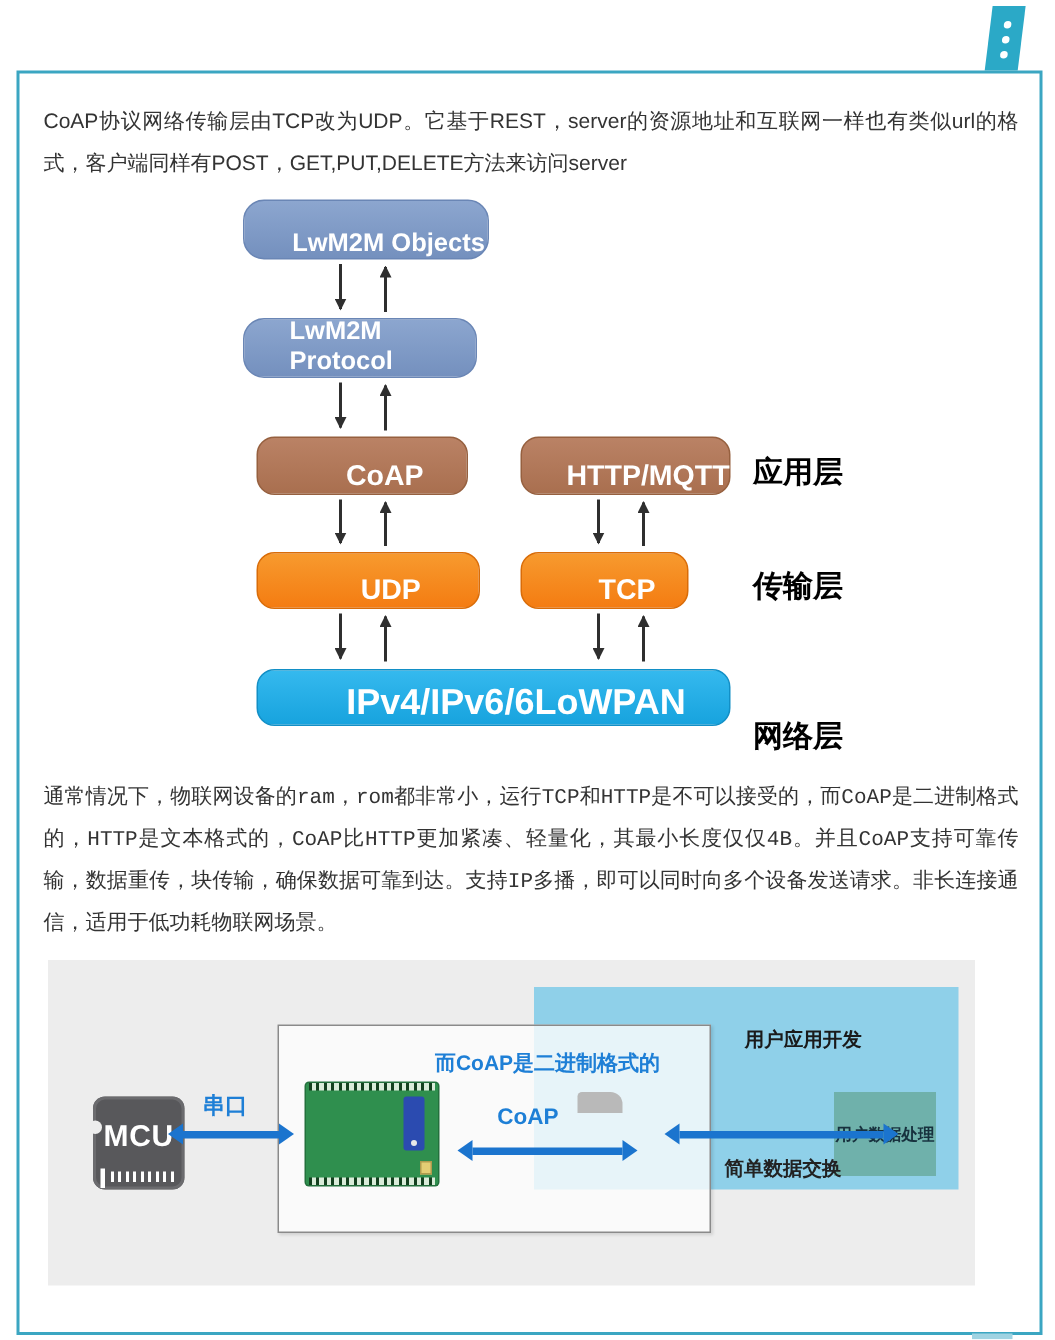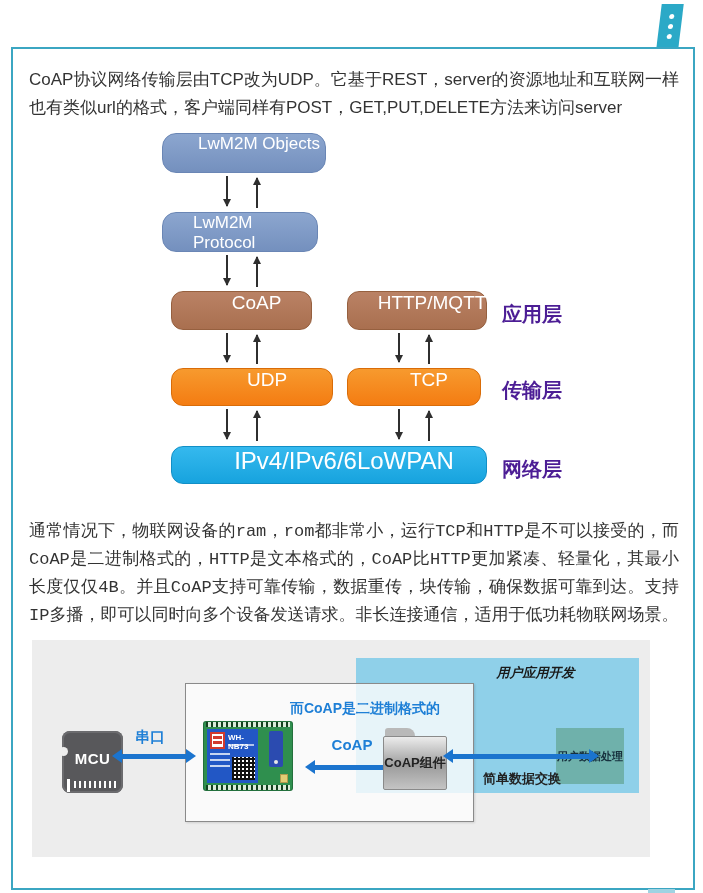--- a/index.html
+++ b/index.html
@@ -22,57 +22,57 @@
   
   .frame{
     position:absolute;left:11px;top:47px;width:680px;height:839px;
     border:2px solid var(--border,#3BA6C2);background:#fff;
   }
   .next-tab-hint{
     position:absolute;left:648px;top:889px;width:27px;height:4px;background:#9fd3e2;
   }
   
   .para{
-    position:absolute;left:29px;width:650px;font-size:17px;line-height:28px;
+    position:absolute;left:29px;width:650px;font-size:14px;line-height:28px;
     color:#333;text-align:justify;
   }
   #p1{top:66px;}
   #p2{top:518px;font-family:Liberation Mono, monospace;}
   
   .sbox{
-    position:absolute;display:flex;align-items:flex-start;justify-content:center;
-    color:#fff;font-weight:normal;box-sizing:border-box;padding-left:30px;
+    position:absolute;display:flex;align-items:flex-end;justify-content:center;
+    color:#fff;font-weight:bold;box-sizing:border-box;padding-left:30px;
   }
   .b-lw{background:linear-gradient(180deg,#8CA6CF,#7490BE);border:1px solid #6a86b5;border-radius:14px;font-size:17px;}
   .b-app{background:linear-gradient(180deg,#BA8265,#A96F4F);border:1px solid #96603f;border-radius:12px;font-size:19px;}
   .b-tr{background:linear-gradient(180deg,#F79A2E,#F47C12);border:1px solid #d96c08;border-radius:12px;font-size:19px;}
   .b-net{background:linear-gradient(180deg,#35B9EE,#17A3DE);border:1px solid #128fc6;border-radius:12px;font-size:24px;}
   #bx-objects {left:162px;top:133px;width:164px;height:40px;}
   #bx-protocol{left:162px;top:212px;width:156px;height:40px;}
   #bx-coap    {left:171px;top:291px;width:141px;height:39px;}
   #bx-http    {left:347px;top:291px;width:140px;height:39px;}
-  #bx-udp     {left:171px;top:368px;width:162px;height:38px;}
-  #bx-tcp     {left:347px;top:368px;width:134px;height:38px;}
+  #bx-udp     {left:171px;top:368px;width:149px;height:38px;}
+  #bx-tcp     {left:347px;top:368px;width:112px;height:38px;}
   #bx-ip      {left:171px;top:446px;width:316px;height:38px;}
   .layer-label{
-    position:absolute;left:502px;width:80px;font-size:20px;font-weight:bold;color:#4c1d95;
-  }
-  #ll-app{top:301px;} #ll-tr{top:377px;} #ll-net{top:456px;}
+    position:absolute;left:502px;width:80px;font-size:20px;font-weight:bold;color:#000000;
+  }
+  #ll-app{top:301px;} #ll-tr{top:377px;} #ll-net{top:477px;}
   #arrows-svg{position:absolute;left:0;top:0;pointer-events:none;}
   
   .panel{
     position:absolute;left:32px;top:640px;width:618px;height:217px;background:#EDEDED;
   }
   .cyan-region{
     position:absolute;left:324px;top:18px;width:283px;height:135px;
     background:var(--cyan,#8FD0E9);z-index:1;
   }
   .lbl-userdev{
-    position:absolute;left:400px;top:24px;width:207px;text-align:center;
-    font-size:13px;font-weight:bold;color:#1a1a1a;z-index:1;font-style:italic;
+    position:absolute;left:400px;top:44px;width:207px;text-align:center;
+    font-size:13px;font-weight:bold;color:#1a1a1a;z-index:1;
   }
   .white-box{
     position:absolute;left:153px;top:43px;width:289px;height:139px;
     background:rgba(252,253,253,0.80);border:1px solid #8a8a8a;z-index:2;
     box-shadow:1px 1px 2px rgba(0,0,0,0.12);box-sizing:border-box;
   }
   .lbl-reliable{
     position:absolute;left:238px;top:60px;width:190px;text-align:center;
     font-size:14px;font-weight:bold;color:#1E7FD6;z-index:3;
   }
@@ -84,21 +84,21 @@
   .lbl-dark-sm{
     position:absolute;text-align:center;font-size:13px;font-weight:bold;color:#222;z-index:3;
   }
   #lbl-simple{left:420px;top:130px;width:140px;}
   
   .mcu{
     position:absolute;left:30px;top:91px;width:61px;height:62px;background:#58585b;
     border-radius:8px;z-index:3;box-shadow:inset 0 0 0 2px #6b6b6e;
     display:flex;align-items:center;justify-content:center;
   }
-  .mcu .txt{color:#fff;font-size:15px;font-weight:bold;letter-spacing:0.5px;margin-top:-8px;}
+  .mcu .txt{color:#fff;font-size:20px;font-weight:bold;letter-spacing:0.5px;margin-top:-8px;}
   .mcu .notch{position:absolute;left:-3px;top:16px;width:9px;height:9px;border-radius:50%;background:#EDEDED;}
   .mcu .pins{
     position:absolute;left:12px;right:7px;bottom:5px;height:7px;
     background:repeating-linear-gradient(90deg,#fff 0 2px,#58585b 2px 5px);
   }
   .mcu .pin1{position:absolute;left:5px;bottom:1px;width:3px;height:13px;background:#fff;}
   
   .darrow{position:absolute;height:5px;background:var(--flowblue,#1B74CE);z-index:3;}
   .darrow::before,.darrow::after{content:"";position:absolute;top:-5px;width:0;height:0;
     border-top:7px solid transparent;border-bottom:7px solid transparent;}
@@ -223,44 +223,31 @@
       <span class="pins"></span>
       <span class="pin1"></span>
     </div>
 
     <div class="lbl-blue-sm" id="lbl-serial">串口</div>
     <div class="darrow" id="ar-serial"></div>
 
     <div class="module">
       <span class="pins-t"></span>
       <span class="pins-b"></span>
-      <span class="sticker">
-        <span class="logo">
-            <i></i>
-            <i></i>
-          </span>
-        <span class="mname">WH-NB73</span>
-        <span class="murl"></span>
-        <span class="mlines"></span>
-        <span class="qr"></span>
-      </span>
       <span class="shield">
           <i></i>
         </span>
       <span class="ant"></span>
     </div>
 
     <div class="lbl-blue-sm" id="lbl-coap-flow">CoAP</div>
     <div class="darrow" id="ar-coap"></div>
 
     <div class="folder">
       <span class="back"></span>
-      <span class="front">
-        <span>CoAP组件</span>
-      </span>
     </div>
 
     <div class="darrow" id="ar-simple"></div>
     <div class="lbl-dark-sm" id="lbl-simple">简单数据交换</div>
 
     <div class="userdata">
       <span>用户数据处理</span>
     </div>
   </div>
 

